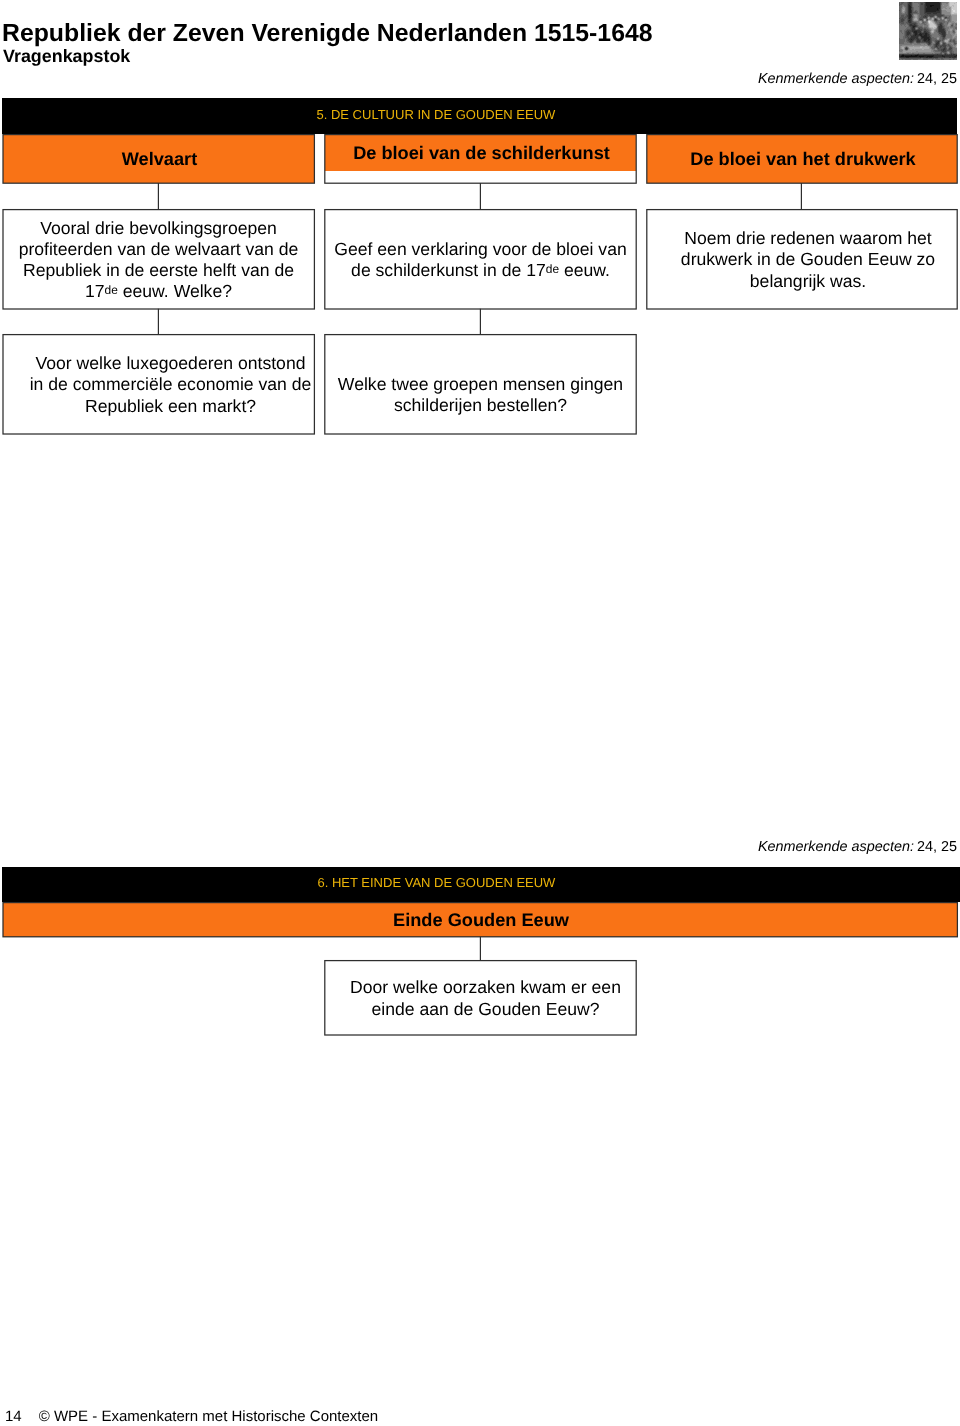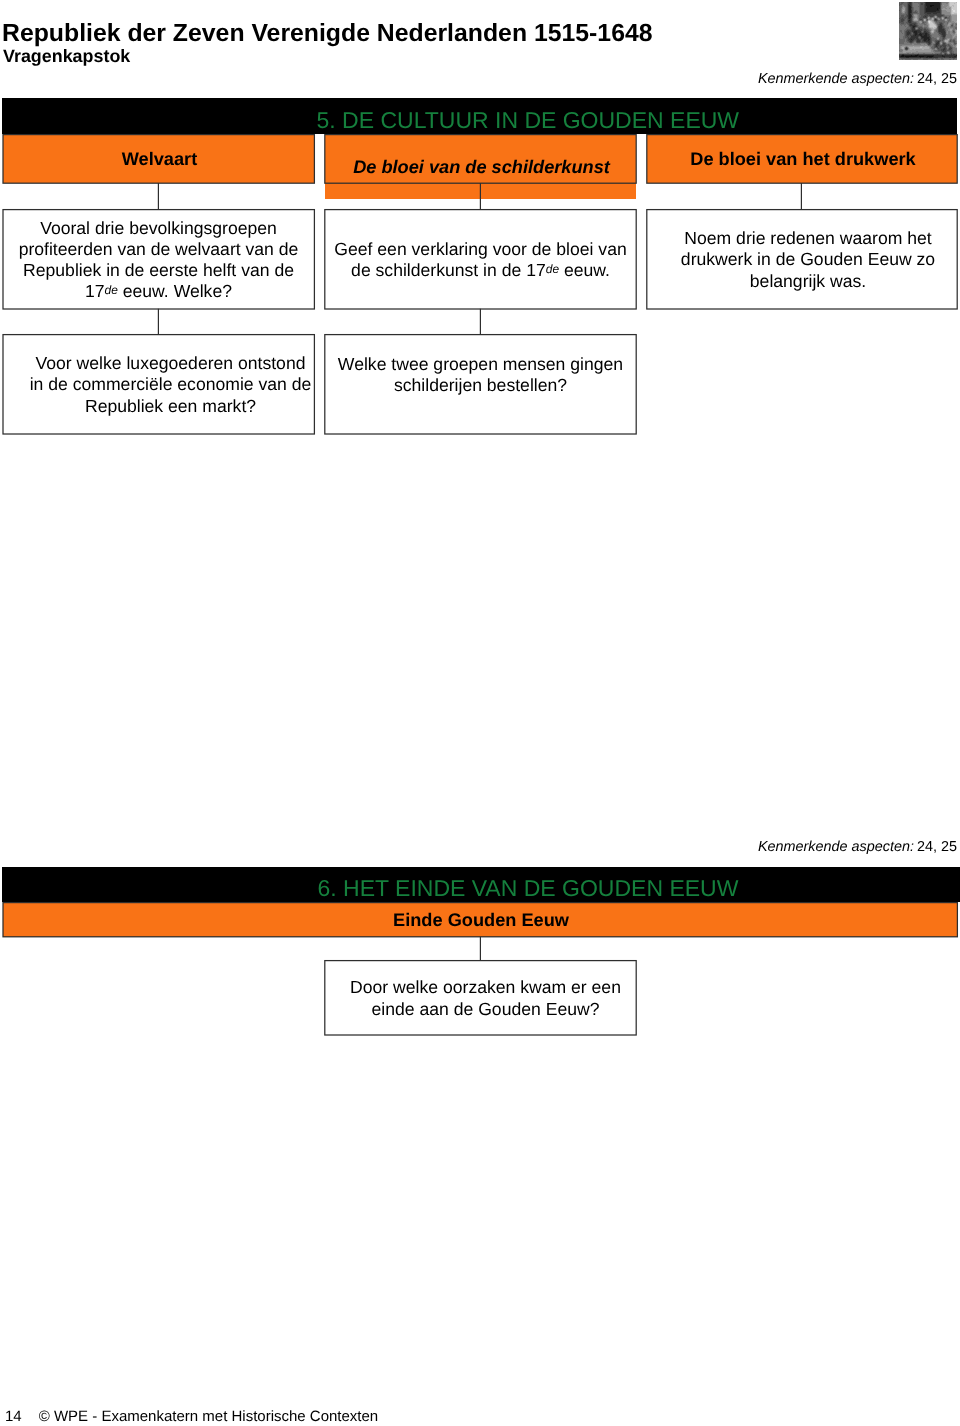--- a/index.html
+++ b/index.html
@@ -10,51 +10,51 @@
   .abs{position:absolute;}
   
   #doc-title{left:2px;top:21px;font-size:24.8px;font-weight:bold;line-height:26px;white-space:nowrap;}
   #doc-subtitle{left:3px;top:46px;font-size:17.9px;font-weight:bold;line-height:20px;white-space:nowrap;}
   .kenmerk{font-size:14.4px;white-space:nowrap;}
   #kenmerk1{right:3px;top:71px;}
   #kenmerk2{right:3px;top:839px;}
   .kit{font-style:italic;margin-left:40px;}
   .kval{margin-left:3px;}
   
-  .blackbar{background:#000;color:#15803d;font-size:23px;}
+  .blackbar{background:#000;color:#eab308;font-size:13px;}
   #s5bar{left:2px;top:98px;width:955px;height:36px;}
   #s5bartxt{position:absolute;left:314.5px;top:9px;white-space:nowrap;}
   #s6bar{left:2px;top:867px;width:955px;height:35px;padding-left:20px;}
   #s6bartxt{position:absolute;left:315.5px;top:8px;white-space:nowrap;}
 
   .graybar{background:#f97316;box-sizing:border-box;
            display:flex;align-items:center;justify-content:center;
            font-weight:bold;font-size:18.2px;}
   .graybar span{position:relative;left:1px;}
   #s5c1{left:3px;top:135px;width:311px;height:48px;}
-  #s5c2{left:325px;top:135px;width:311px;height:64px;font-style:italic;}
+  #s5c2{left:325px;top:135px;width:311px;height:36px;}
   #s5c3{left:647px;top:135px;width:310px;height:48px;}
   #s6c1{left:3px;top:903px;width:954px;height:34px;align-items:center;justify-content:center;}
   #s6c1 span{left:1px;}
 
   .qbox{background:transparent;box-sizing:border-box;
         display:flex;align-items:center;justify-content:center;text-align:center;
         font-size:17.6px;line-height:21.1px;}
   #strokes{left:0;top:0;width:960px;height:1426px;pointer-events:none;}
   #q1{left:2px;top:209px;width:313px;height:100px;}
   #q2{left:324px;top:209px;width:313px;height:100px;}
   #q3{left:646px;top:209px;width:324px;height:100px;}
   #q4{left:2px;top:334px;width:313px;height:100px;margin-left:12px;}
-  #q5{left:324px;top:324px;width:313px;height:100px;}
+  #q5{left:324px;top:344px;width:313px;height:100px;}
   #q6{left:324px;top:960px;width:323px;height:75px;}
 
 
   .qtext{width:100%;position:relative;top:1px;}
   .qline{white-space:nowrap;}
-  sup.de{font-size:0.68em;vertical-align:baseline;position:relative;top:-0.26em;line-height:0;font-style:italic;}
+  sup.de{font-size:0.68em;vertical-align:baseline;position:relative;top:-0.26em;line-height:0;}
   #footer{left:5px;top:1408px;font-size:15px;white-space:nowrap;}
   #footer .pg{margin-right:17px;}
   
   #logo{left:899px;top:2px;width:58px;height:58px;}
 </style>
 </head>
 <body>
 
 <div class="page">
 

